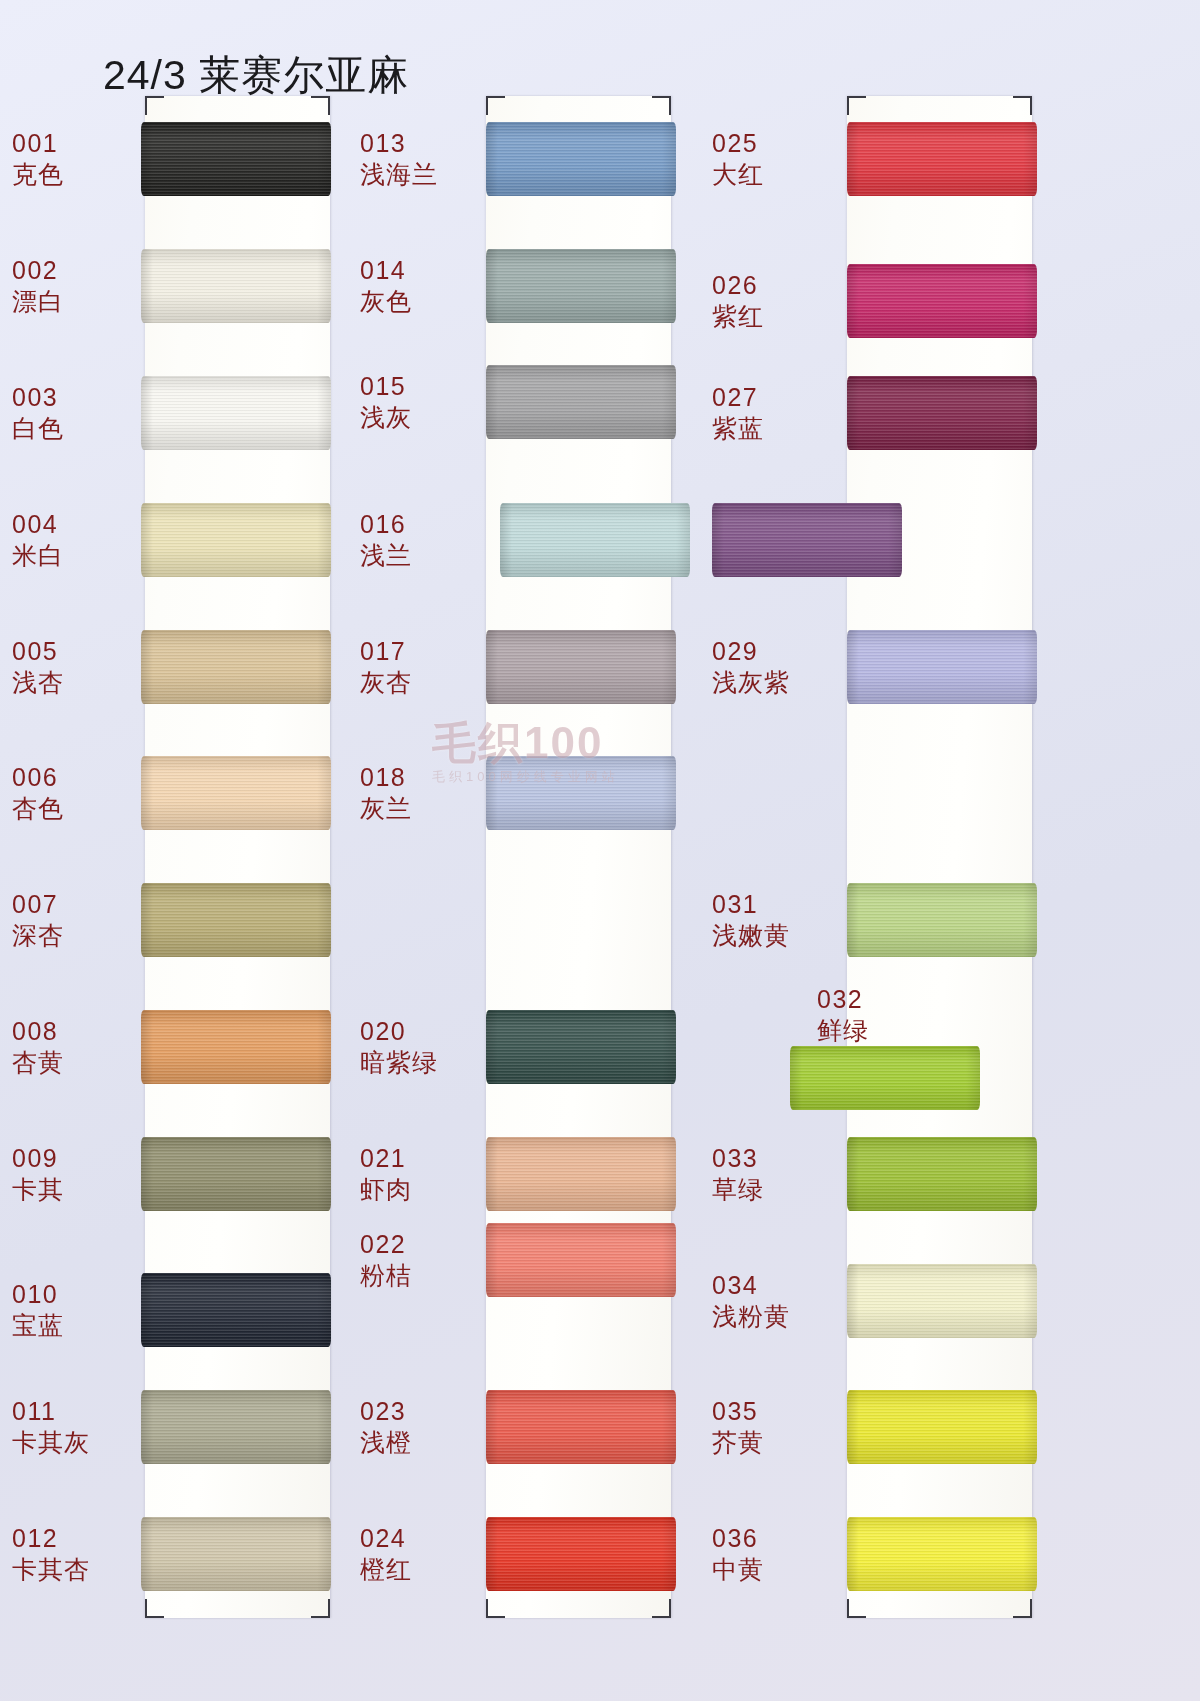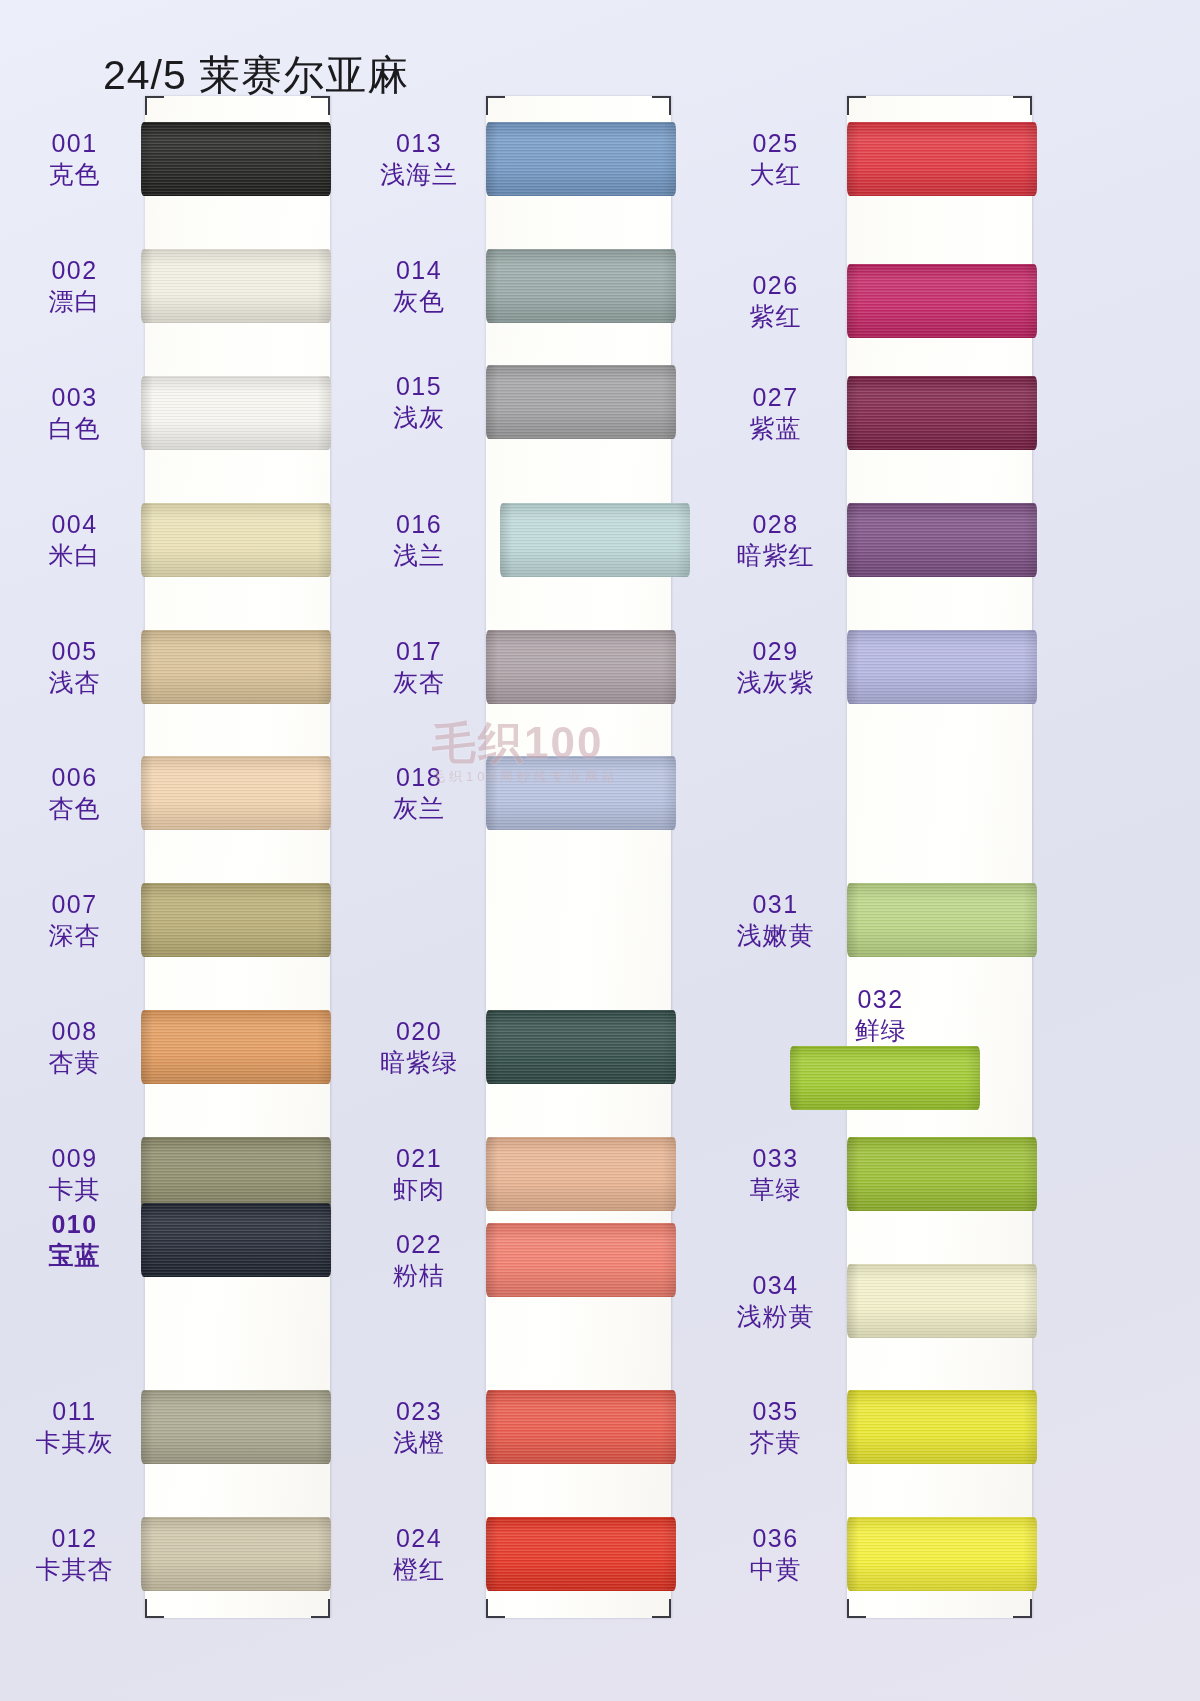--- a/index.html
+++ b/index.html
@@ -102,24 +102,24 @@
   .row {
     position: absolute;
     left: 0;
     width: 345px;
     height: 126.8px;
     display: flex;
     align-items: center;
   }
   .labels {
     width: 133px;
-    text-align: center;
+    text-align: left;
     padding-right: 8px;
     box-sizing: border-box;
-    color: #4c1d95;
+    color: #7f1d1d;
     z-index: 3;
   }
   .col-1 .labels { width: 126px; }
   .col-2 .labels { width: 135px; }
   .code {
     font-size: 25px;
     line-height: 30px;
     letter-spacing: 1.5px;
   }
   .cname {
@@ -207,21 +207,21 @@
   }
 </style>
 </head>
 <body>
 
 <div class="paper-bg"></div>
 
 <div class="sheet">
 
   <div class="header">
-    <div class="title">24/5  莱赛尔亚麻</div>
+    <div class="title">24/3  莱赛尔亚麻</div>
   </div>
 
   <div class="column col-0">
     <div class="card-strip">
       <div class="crop tl"></div>
       <div class="crop tr" style="right:0;top:0;"></div>
       <div class="crop bl" style="left:0;bottom:0;"></div>
       <div class="crop br" style="right:0;bottom:0;"></div>
     </div>
     <div class="rows">
@@ -335,21 +335,21 @@
             <div class="cname">卡其</div>
           </div>
           <div class="yarn">
             <div class="base" style="background: rgb(139, 137, 103);"></div>
             <div class="threads"></div>
             <div class="shade"></div>
             <div class="edgel"></div>
             <div class="edger"></div>
           </div>
         </div>
-        <div class="row" style="top: 1081px; font-weight: bold;">
+        <div class="row" style="top: 1151px;">
           <div class="labels">
             <div class="code">010</div>
             <div class="cname">宝蓝</div>
           </div>
           <div class="yarn">
             <div class="base" style="background: rgb(29, 35, 48);"></div>
             <div class="threads"></div>
             <div class="shade"></div>
             <div class="edgel"></div>
             <div class="edger"></div>
@@ -579,24 +579,20 @@
           </div>
           <div class="yarn">
             <div class="base" style="background: rgb(124, 31, 69);"></div>
             <div class="threads"></div>
             <div class="shade"></div>
             <div class="edgel"></div>
             <div class="edger"></div>
           </div>
         </div>
         <div class="row" style="top: 380.4px;">
-          <div class="labels">
-            <div class="code">028</div>
-            <div class="cname">暗紫红</div>
-          </div>
           <div class="yarn">
             <div class="base" style="background: rgb(122, 76, 130);"></div>
             <div class="threads"></div>
             <div class="shade"></div>
             <div class="edgel"></div>
             <div class="edger"></div>
           </div>
         </div>
         <div class="row" style="top: 507.2px;">
           <div class="labels">

